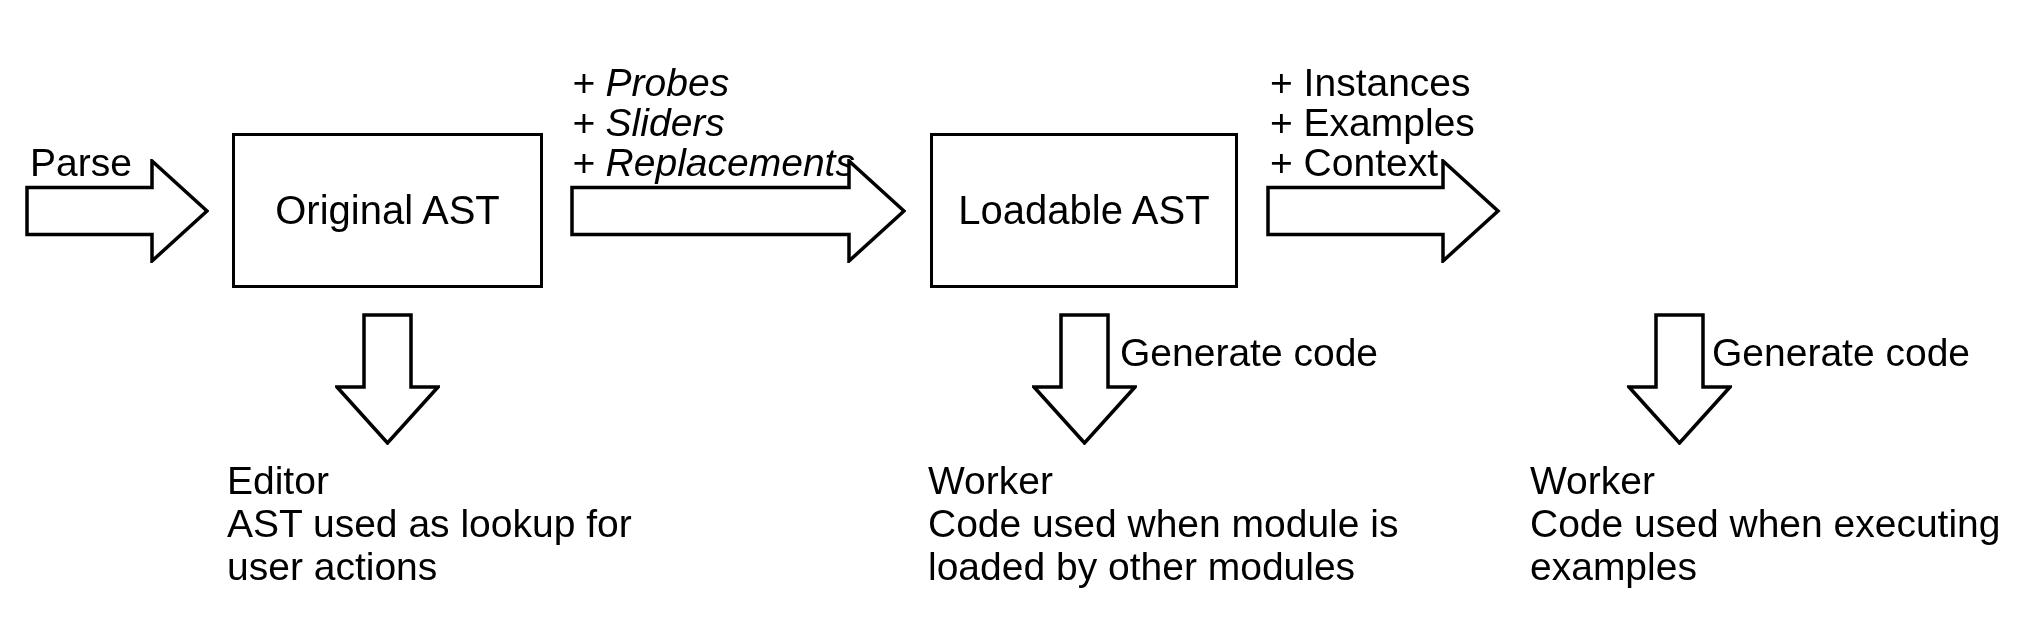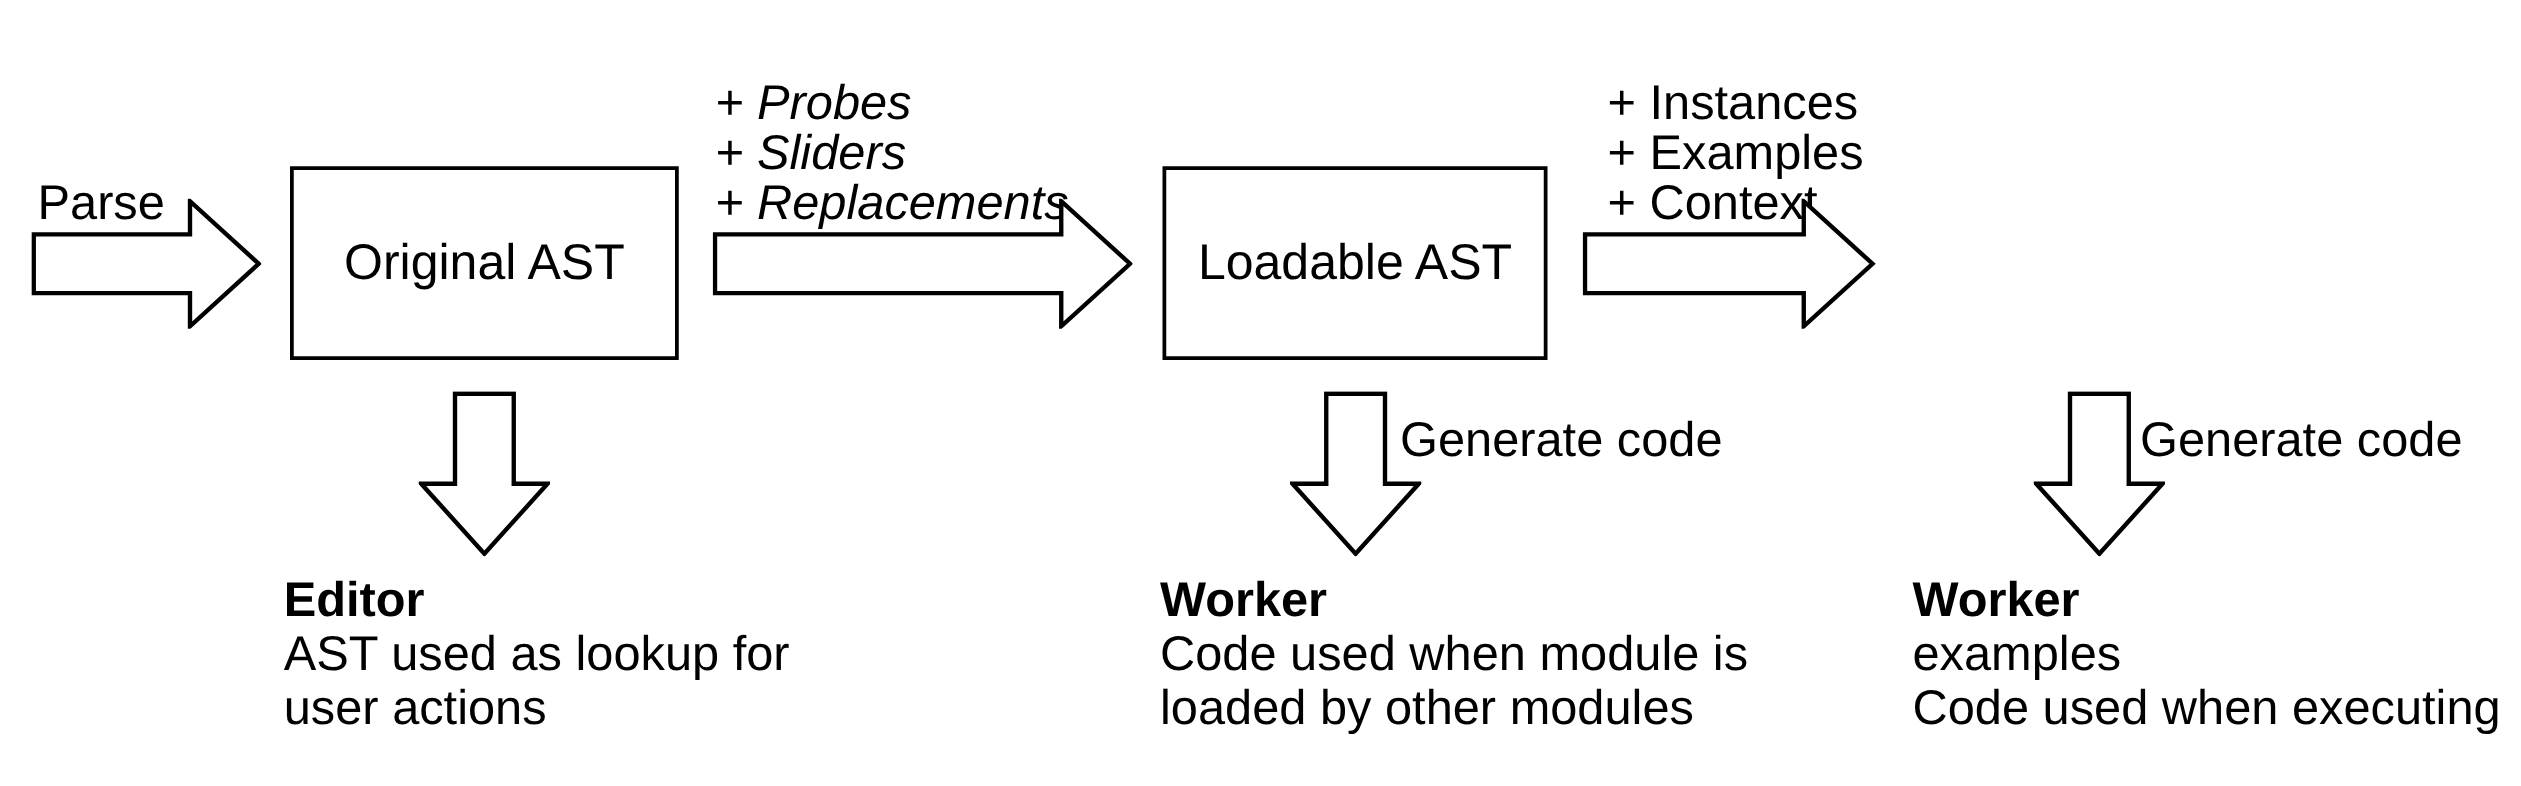--- a/index.html
+++ b/index.html
@@ -39,21 +39,21 @@
     font-size: 40px;
     font-weight: normal;
     white-space: nowrap;
   }
   .dest {
     position: absolute;
     font-size: 39px;
     line-height: 43px;
     white-space: nowrap;
   }
-  .dest .dest-title { font-weight: bold; }
+  .dest .dest-title { font-weight: normal; }
   svg { display: block; }
   svg polygon {
     fill: #ffffff;
     stroke: #000000;
     stroke-width: 3.5;
     stroke-linejoin: miter;
   }
 </style>
 </head>
 <body>
@@ -77,21 +77,21 @@
   </div>
 
   <svg class="abs" style="left:570px; top:159px;" width="336" height="104" viewBox="0 0 336 104">
     <polygon points="2,28.5 279,28.5 279,2 334,52 279,102 279,75.5 2,75.5"></polygon>
   </svg>
 
   <div class="ast-box" style="left:930px; top:133px;">
     <span class="box-title">Loadable AST</span>
   </div>
 
-  <div class="abs list" style="left:1270px; top:63px;margin-left:16px;">
+  <div class="abs list" style="left:1270px; top:63px;">
     <span class="lbl">+ Instances</span>
     <span class="lbl">+ Examples</span>
     <span class="lbl">+ Context</span>
   </div>
 
   <svg class="abs" style="left:1266px; top:159px;" width="236" height="104" viewBox="0 0 236 104">
     <polygon points="2,28.5 177,28.5 177,2 232,52 177,102 177,75.5 2,75.5"></polygon>
   </svg>
 
 
@@ -116,17 +116,17 @@
   </div>
 
   <div class="dest" style="left:928px; top:459px;">
     <div class="dest-title">Worker</div>
     <div>Code used when module is</div>
     <div>loaded by other modules</div>
   </div>
 
   <div class="dest" style="left:1530px; top:459px;">
     <div class="dest-title">Worker</div>
+    <div>Code used when executing</div>
     <div>examples</div>
-    <div>Code used when executing</div>
   </div>
 
 </div>
 
 </body></html>

